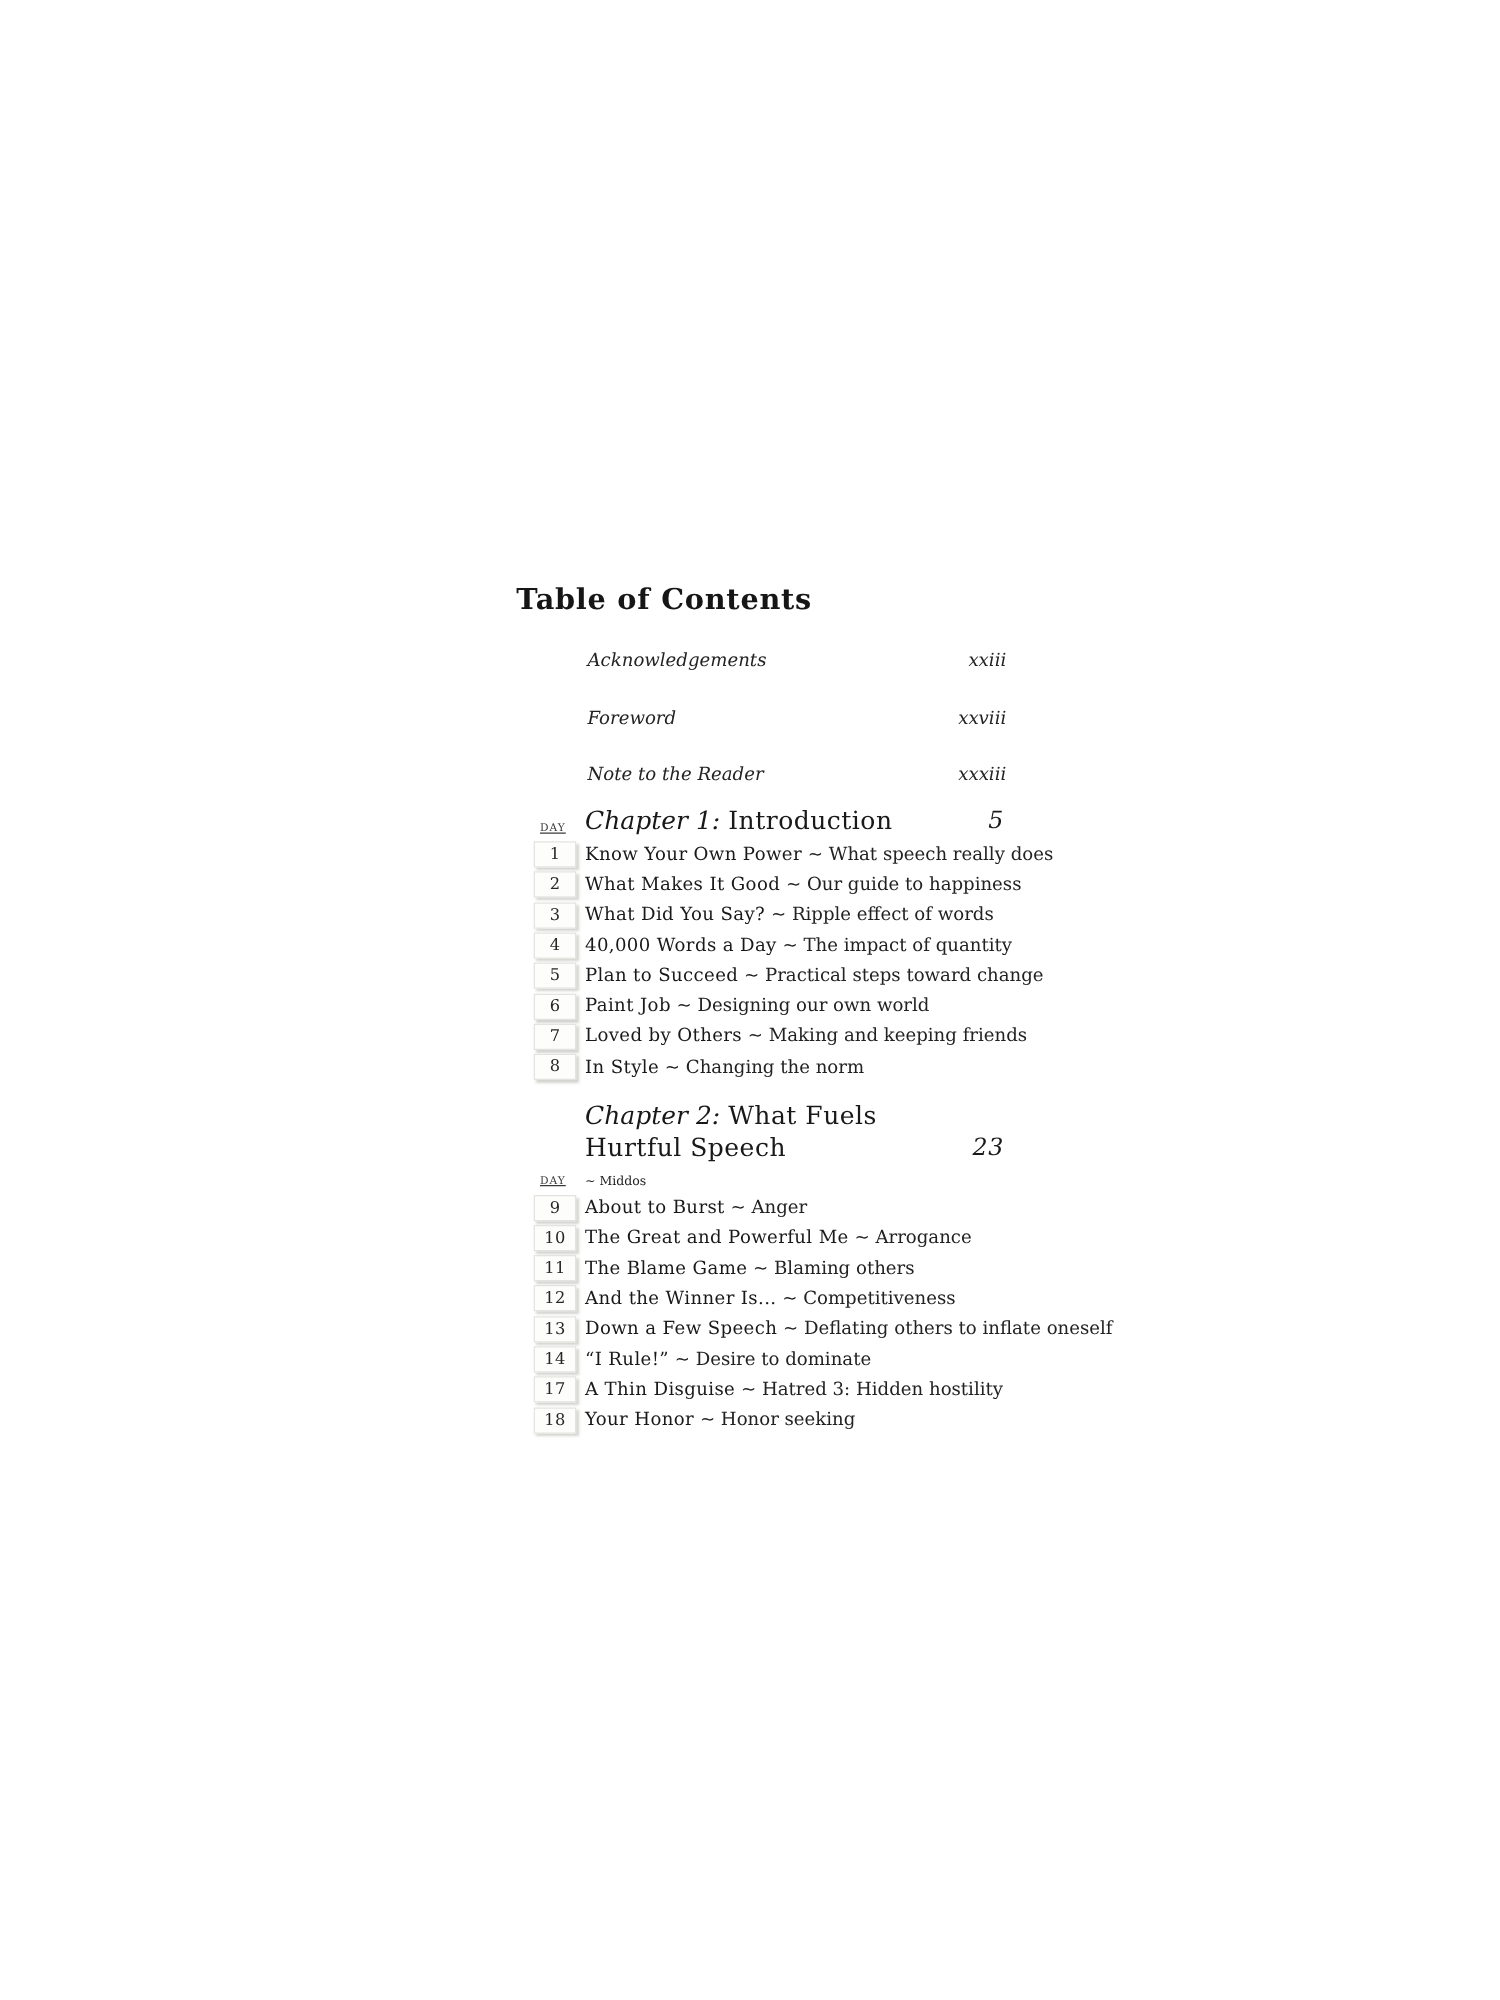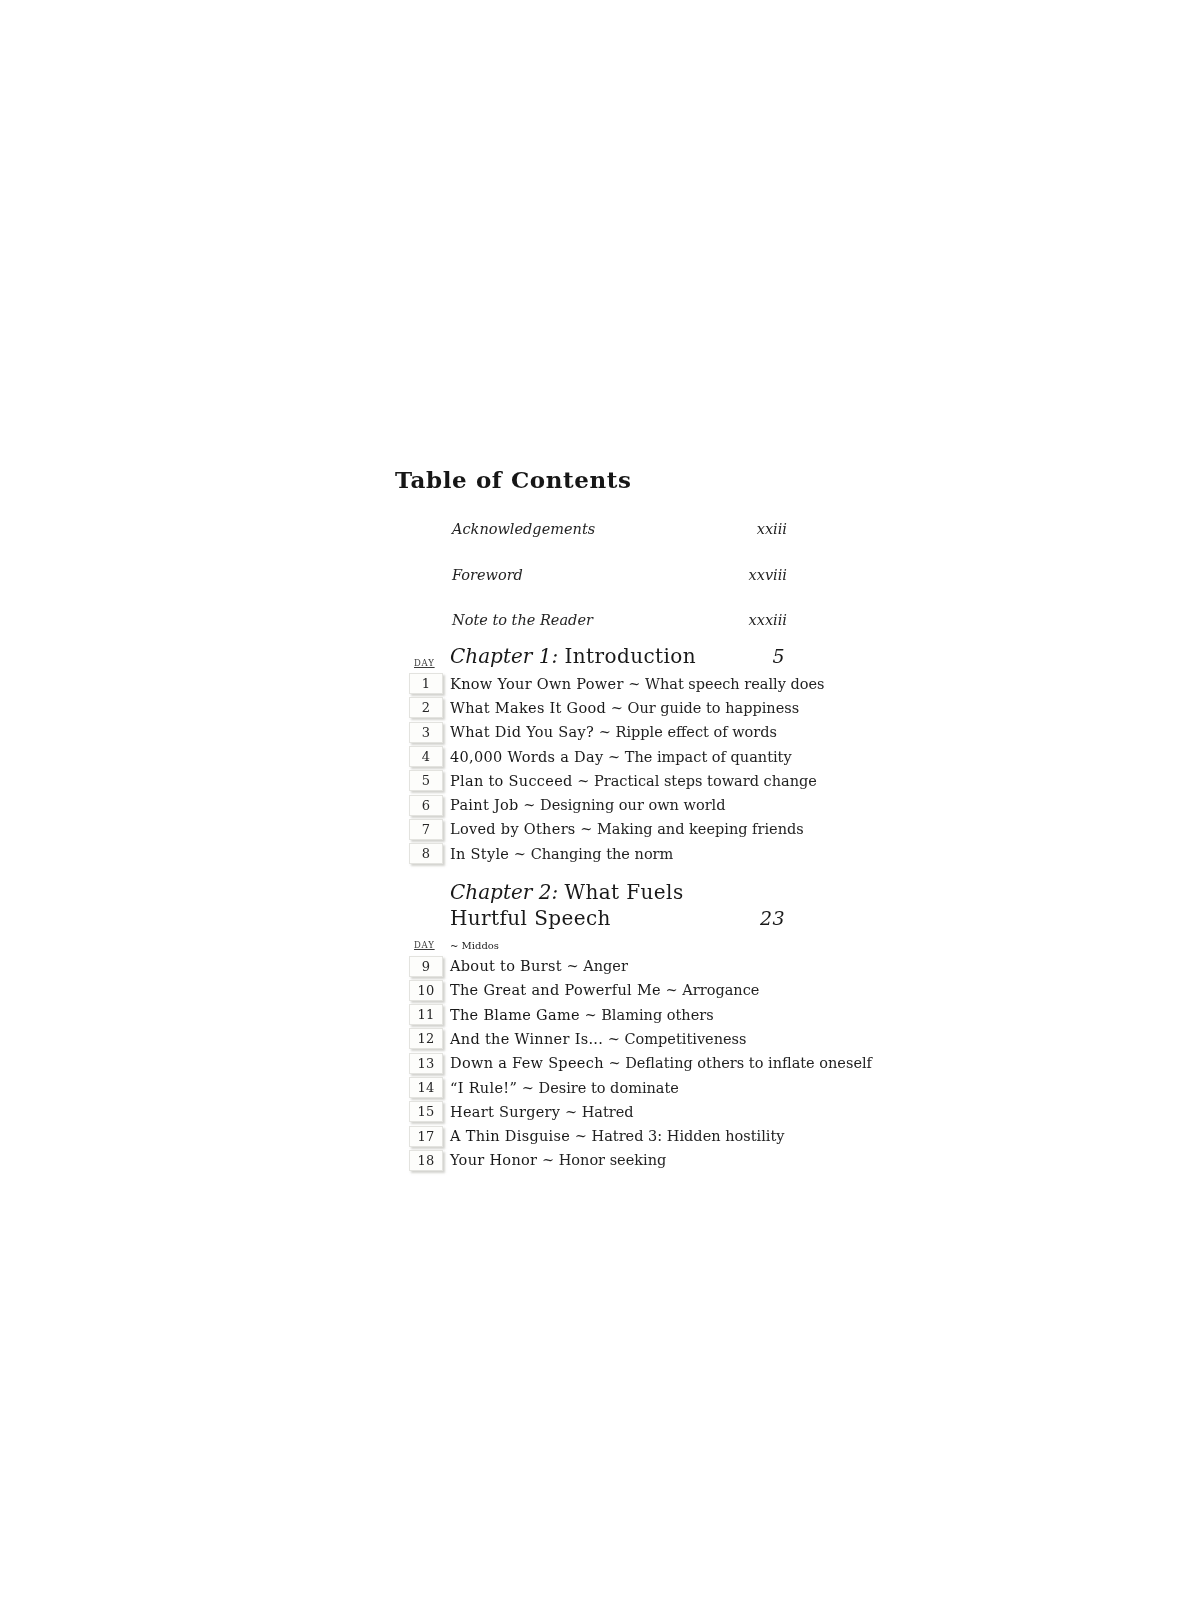--- a/index.html
+++ b/index.html
@@ -1,21 +1,21 @@
 <!DOCTYPE html>
 <html><head>
 <meta charset="utf-8">
 <style>
   html,body{margin:0;padding:0;}
   body{
     width:1200px;height:1600px;background:#ffffff;position:relative;
     font-family:"DejaVu Serif","Liberation Serif",serif;color:#1e1e1e;
     -webkit-font-smoothing:antialiased;
   }
-  .page{position:absolute;left:395px;top:466px;width:398px;}
+  .page{position:absolute;left:413px;top:466px;width:398px;}
 
   .toc-title{
     margin:0;font-size:23px;font-weight:600;letter-spacing:.6px;color:#161616;
     font-family:"DejaVu Serif","Liberation Serif",serif;
   }
 
   .front-matter{margin:22px 0 0 57px;width:335px;}
   .fm-row{display:flex;justify-content:space-between;line-height:17.5px;font-size:14.5px;margin-top:28px;}
   .fm-label,.fm-page{font-style:italic;color:#232323;}
 
@@ -201,28 +201,20 @@
             <span class="entry-gutter">
               <span class="day-box">
                 <span>14</span>
               </span>
             </span>
             <span class="entry-text"><span class="entry-title fancy">“I Rule!”</span><span class="sep"> ~ </span><span class="entry-desc">Desire to dominate</span></span>
           </div>
           <div class="entry-row">
             <span class="entry-gutter">
               <span class="day-box">
-                <span>15</span>
-              </span>
-            </span>
-            <span class="entry-text"><span class="entry-title fancy">Heart Surgery</span><span class="sep"> ~ </span><span class="entry-desc">Hatred</span></span>
-          </div>
-          <div class="entry-row">
-            <span class="entry-gutter">
-              <span class="day-box">
                 <span>17</span>
               </span>
             </span>
             <span class="entry-text"><span class="entry-title fancy">A Thin Disguise</span><span class="sep"> ~ </span><span class="entry-desc">Hatred 3: Hidden hostility</span></span>
           </div>
           <div class="entry-row">
             <span class="entry-gutter">
               <span class="day-box">
                 <span>18</span>
               </span>

